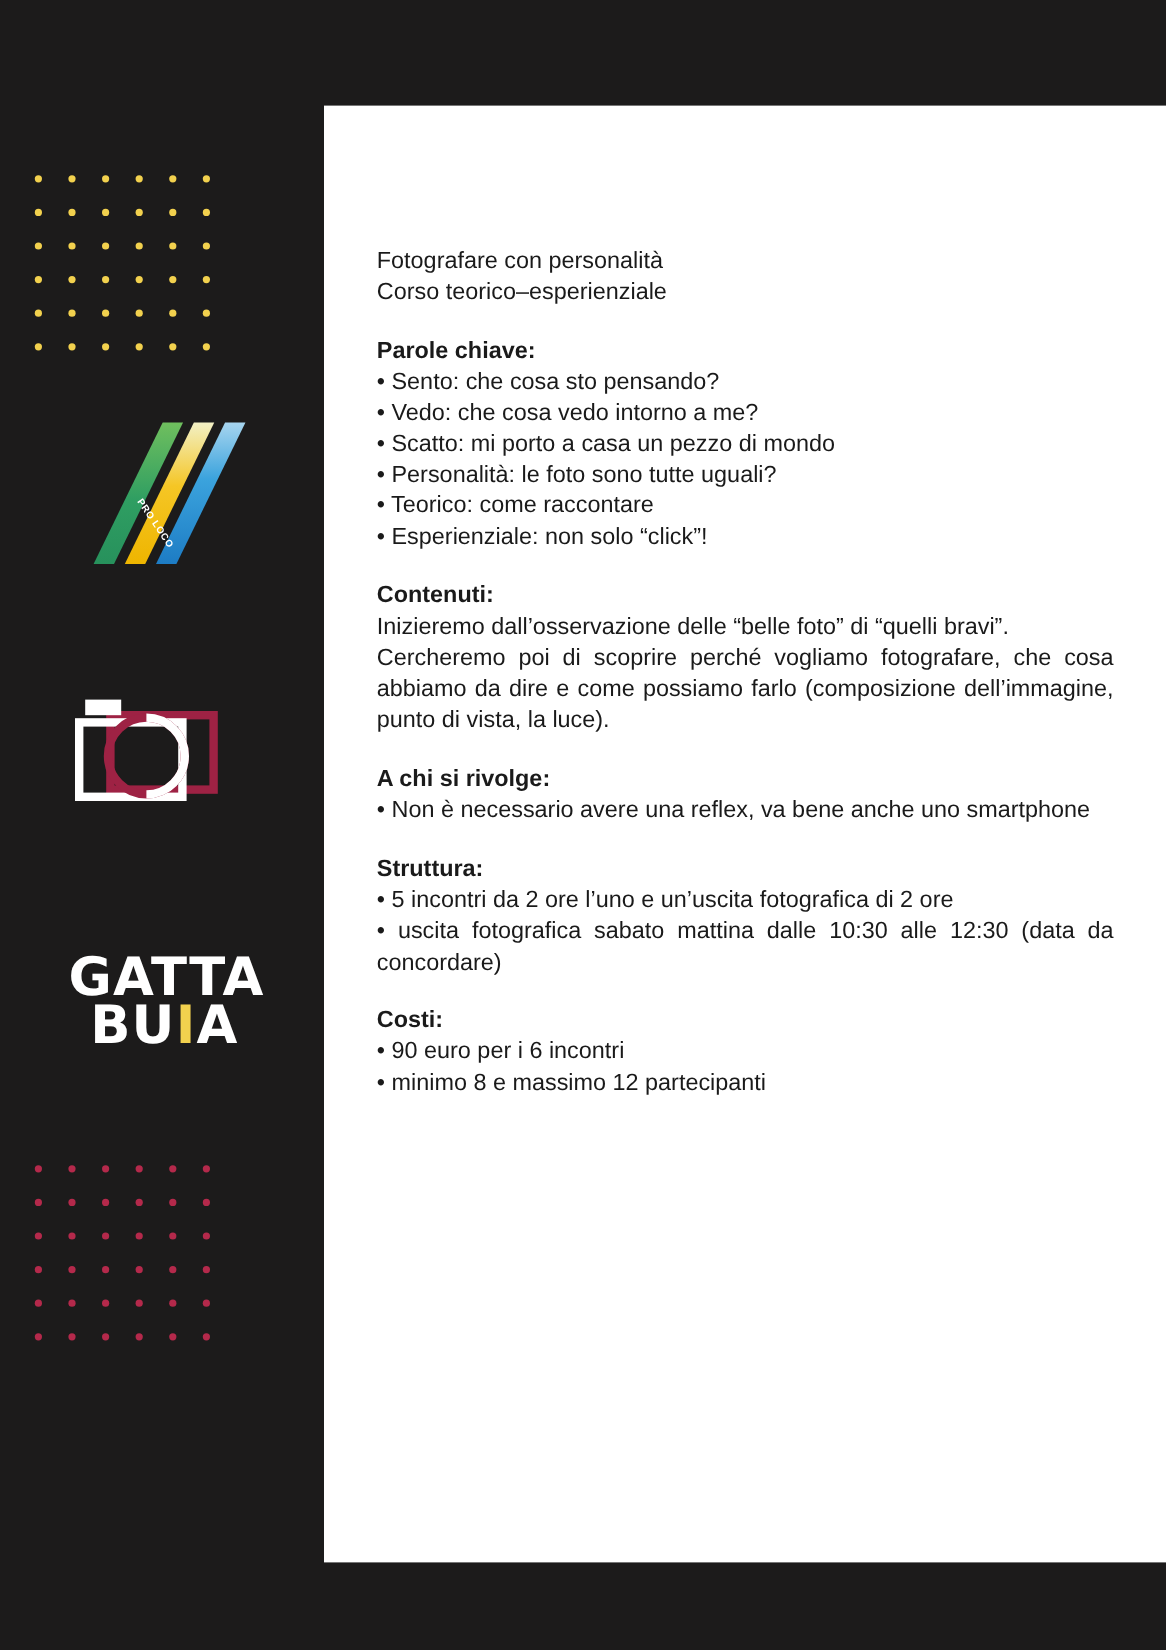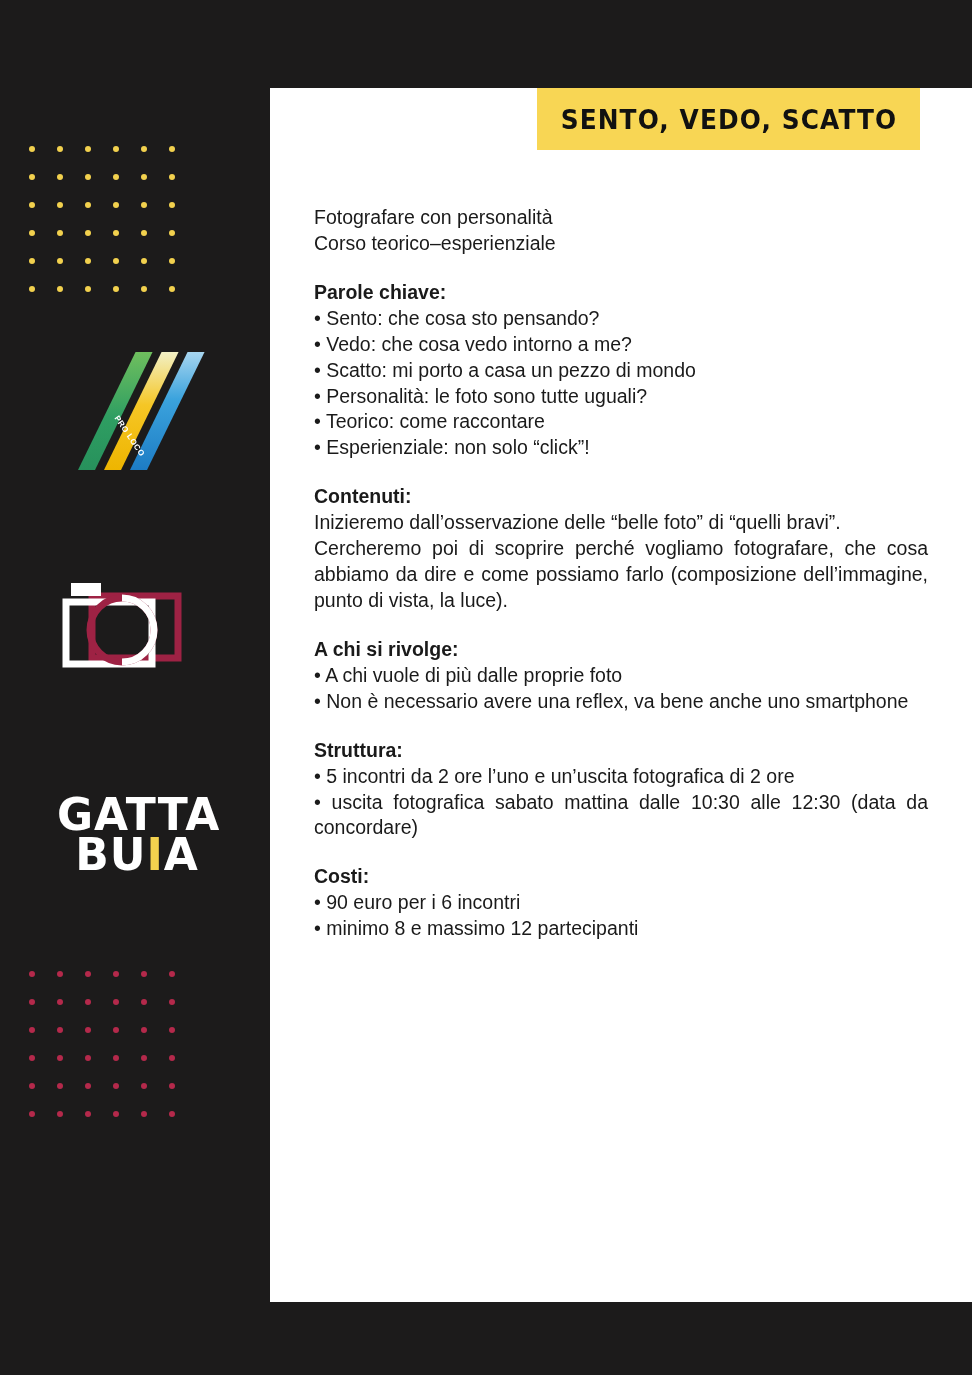--- a/index.html
+++ b/index.html
@@ -271,23 +271,20 @@
       <span class="dot"></span>
       <span class="dot"></span>
       <span class="dot"></span>
       <span class="dot"></span>
   </div>
 
 </div>
 
 <div class="card">
 
-  <div class="title-banner">
-    <span class="title-text">SENTO, VEDO, SCATTO</span>
-  </div>
 
   <div class="body">
 
     <p class="para">Fotografare con personalità</p>
     <p class="para">Corso teorico–esperienziale</p>
 
     <div class="gap"></div>
 
     <p class="heading">Parole chiave:</p>
     <p class="bullet">Sento: che cosa sto pensando?</p>
@@ -299,21 +296,20 @@
 
     <div class="gap"></div>
 
     <p class="heading">Contenuti:</p>
     <p class="para just">Inizieremo dall’osservazione delle “belle foto” di “quelli bravi”.</p>
     <p class="para just">Cercheremo poi di scoprire perché vogliamo fotografare, che cosa abbiamo da dire e come possiamo farlo (composizione dell’immagine, punto di vista, la luce).</p>
 
     <div class="gap"></div>
 
     <p class="heading">A chi si rivolge:</p>
-    <p class="bullet">A chi vuole di più dalle proprie foto</p>
     <p class="bullet just">Non è necessario avere una reflex, va bene anche uno smartphone</p>
 
     <div class="gap"></div>
 
     <p class="heading">Struttura:</p>
     <p class="bullet">5 incontri da 2 ore l’uno e un’uscita fotografica di 2 ore</p>
     <p class="bullet just">uscita fotografica sabato mattina dalle 10:30 alle 12:30 (data da concordare)</p>
 
     <div class="gap"></div>
 

